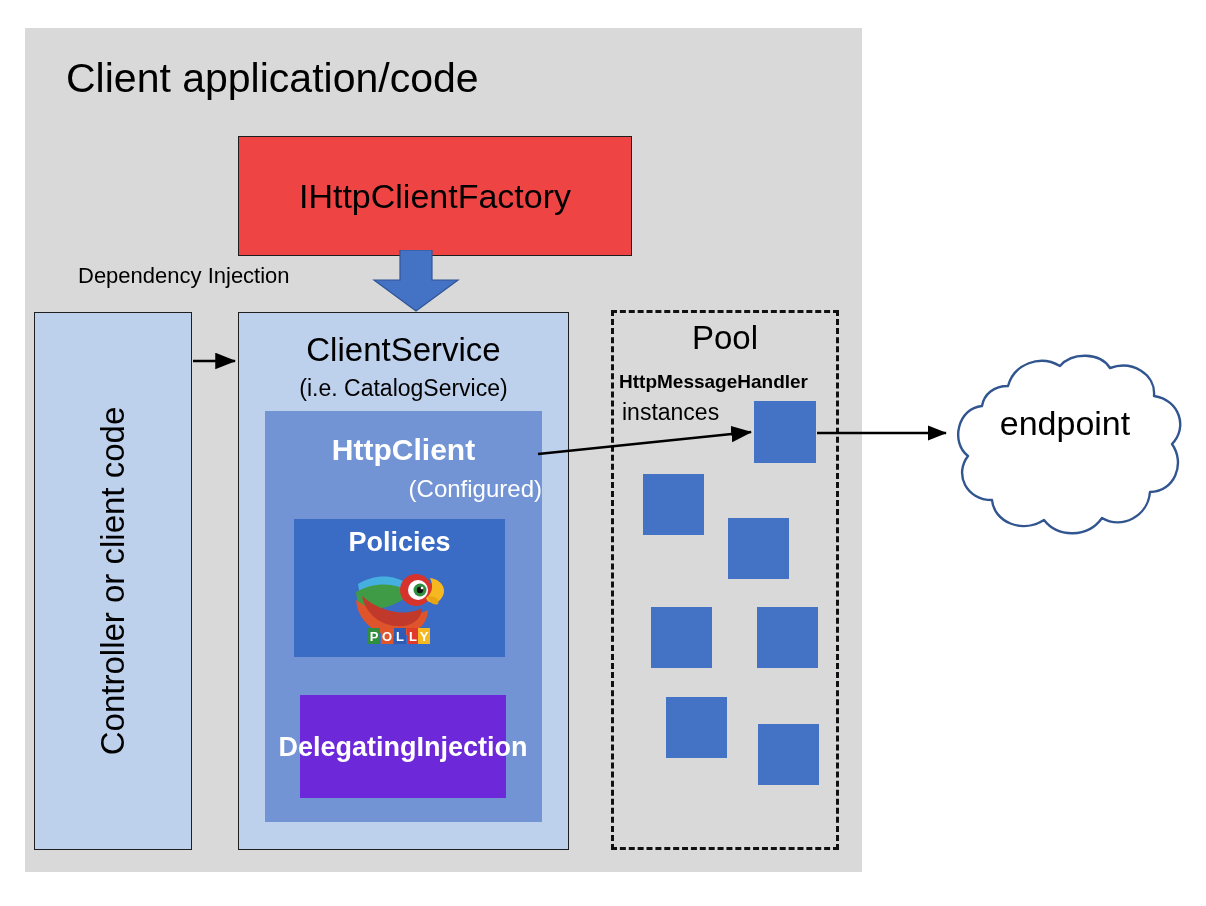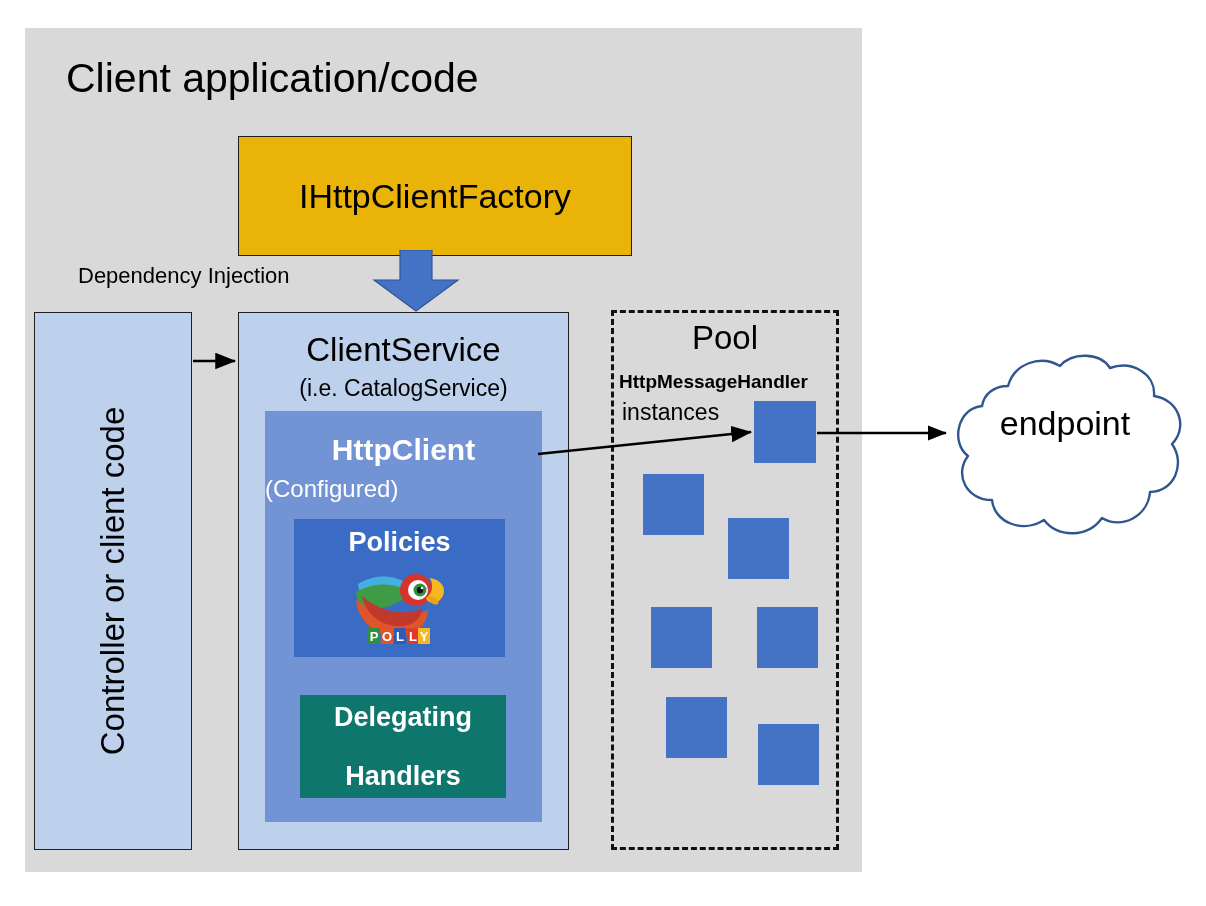--- a/index.html
+++ b/index.html
@@ -32,21 +32,21 @@
     font-size: 41px;
     color: #000000;
     line-height: 60px;
     white-space: nowrap;
   }
 
   
   #ihttpclientfactory-box {
     left: 238px; top: 136px;
     width: 394px; height: 120px;
-    background: #eab308;
+    background: #ef4444;
     border: 1.5px solid #1f1f1f;
     display: flex;
     align-items: center;
     justify-content: center;
   }
   #ihttpclientfactory-label {
     font-size: 34px;
     color: #000000;
     white-space: nowrap;
   }
@@ -116,21 +116,21 @@
     left: 0; top: 22px; width: 100%;
     text-align: center;
     font-size: 30px;
     font-weight: bold;
     color: #ffffff;
     white-space: nowrap;
   }
   #httpclient-subtitle {
     position: absolute;
     left: 0; top: 64px; width: 100%;
-    text-align: left;
+    text-align: right;
     font-size: 24px;
     color: #ffffff;
     white-space: nowrap;
   }
 
   
   #policies-box {
     left: 294px; top: 519px;
     width: 211px; height: 138px;
     background: #3a6bc5;
@@ -148,25 +148,24 @@
     position: absolute;
     left: 50%; top: 47px;
     transform: translateX(-50%);
     width: 96px; height: 82px;
   }
 
   
   #delegating-box {
     left: 300px; top: 695px;
     width: 206px; height: 103px;
-    background: #0f766e;
+    background: #6d28d9;
     display: flex;
-    flex-direction: column;
     align-items: center;
-    justify-content: space-between;
+    justify-content: center;
   }
   .delegating-line {
     font-size: 27px;
     font-weight: bold;
     color: #ffffff;
     line-height: 44px;
     white-space: nowrap;
   }
 
   
@@ -281,21 +280,21 @@
           <text x="48" y="75" font-family="'Liberation Sans',sans-serif" font-size="13" font-weight="bold" fill="#ffffff" text-anchor="middle">L</text>
           <text x="61" y="75" font-family="'Liberation Sans',sans-serif" font-size="13" font-weight="bold" fill="#ffffff" text-anchor="middle">L</text>
           <text x="72" y="75" font-family="'Liberation Sans',sans-serif" font-size="13" font-weight="bold" fill="#ffffff" text-anchor="middle">Y</text>
         </g>
       </svg>
     </div>
   </div>
 
   <div class="abs" id="delegating-box">
     <span class="delegating-line">Delegating</span>
-    <span class="delegating-line">Handlers</span>
+    <span class="delegating-line">Injection</span>
   </div>
 
   <div class="abs" id="pool-box">
     <span id="pool-title">Pool</span>
     <span id="pool-sub1">HttpMessageHandler</span>
     <span id="pool-sub2">instances</span>
   </div>
 
   <div id="handlers-layer">
       <div class="abs handler-square" style="left: 754px; top: 401px; width: 62px; height: 62px; background: rgb(68, 114, 196);"></div>

